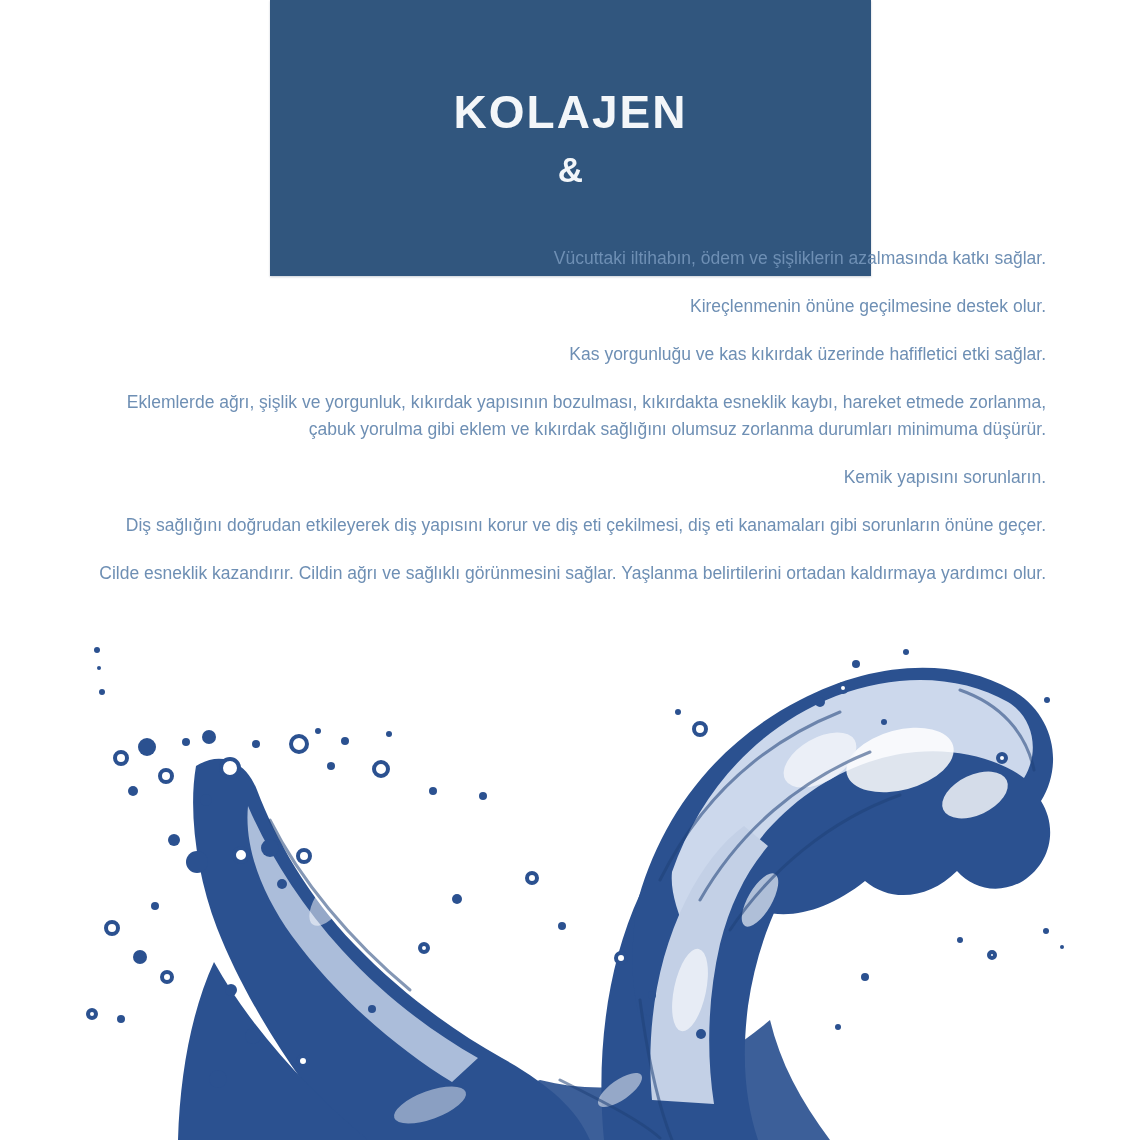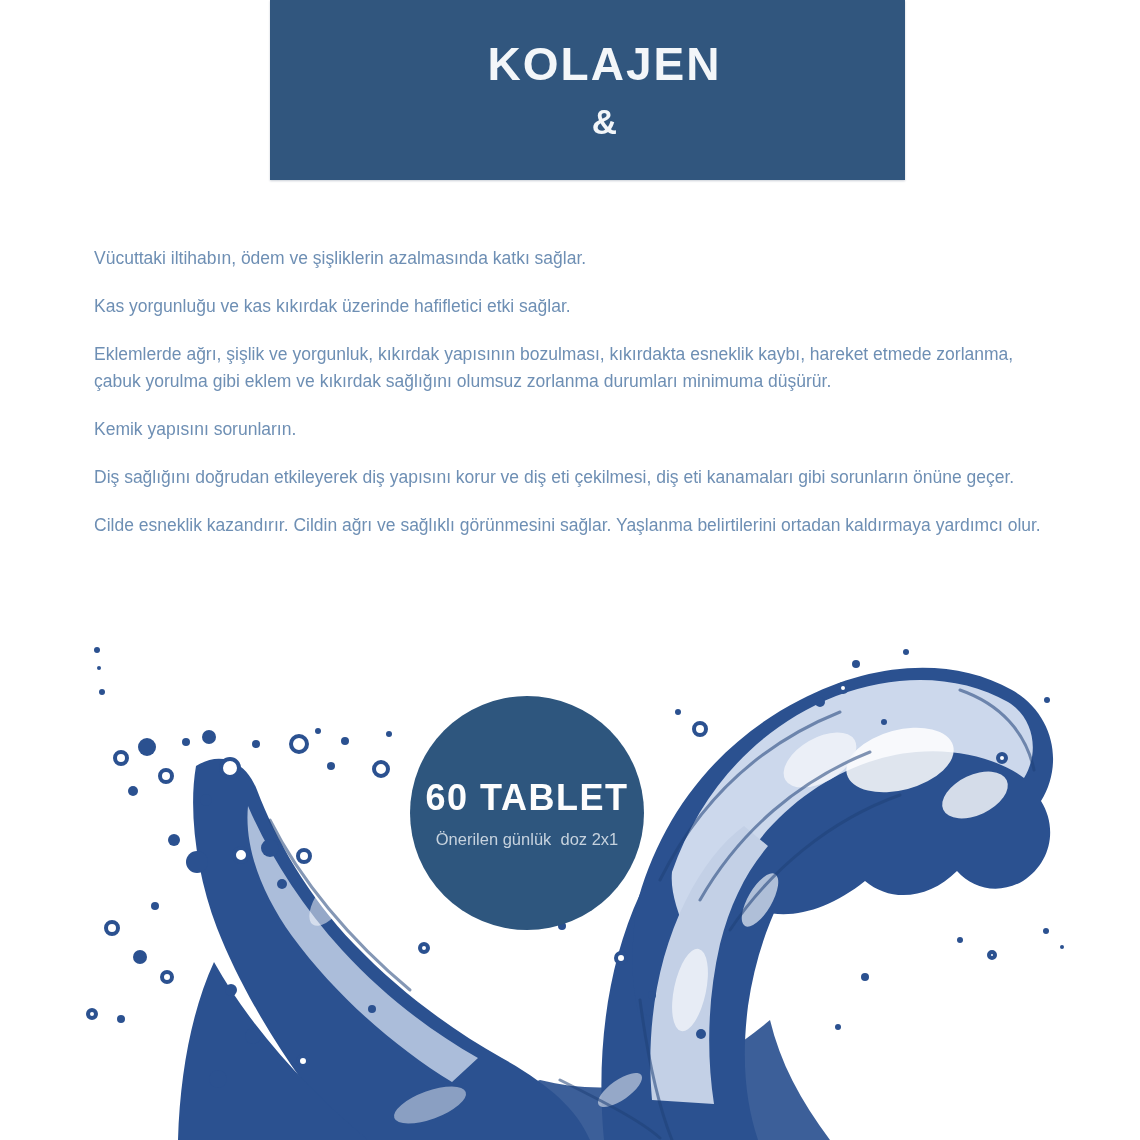--- a/index.html
+++ b/index.html
@@ -1,32 +1,32 @@
 <!DOCTYPE html>
 <html lang="tr"><head>
 <meta charset="utf-8">
 <style>
   html,body{margin:0;padding:0;background:#ffffff;}
   body{width:1140px;height:1140px;overflow:hidden;font-family:"Liberation Sans",sans-serif;}
   .canvas{position:relative;width:1140px;height:1140px;background:#ffffff;overflow:hidden;}
 
   
   .title-box{
-    position:absolute;left:270px;top:0;width:601px;height:180px;
+    position:absolute;left:270px;top:0;width:601px;height:276px;
     background:#31567E;color:#F3F6F9;
     display:flex;flex-direction:column;align-items:center;justify-content:center;
-    row-gap:17px;text-align:center;box-shadow:0 1px 2px rgba(40,60,90,.25);padding-left:34px;
+    row-gap:17px;text-align:center;box-shadow:0 1px 2px rgba(40,60,90,.25);
   }
   .title-line{font-size:46px;font-weight:700;letter-spacing:2px;line-height:1;}
   .title-amp{font-size:35px;font-weight:700;line-height:1;}
 
   
   .benefits{
     position:absolute;top:226px;left:50%;transform:translateX(-50%);
-    width:952px;padding-top:19px;text-align:left;color:#6E8FB4;z-index:2;
+    width:952px;padding-top:19px;text-align:right;color:#6E8FB4;z-index:2;
   }
   .benefits p{margin:0 0 21px 0;font-size:17.5px;line-height:27px;font-weight:400;}
 
   
   .badge{
     position:absolute;left:410px;top:696px;width:234px;height:234px;
     border-radius:50%;background:#2E567E;z-index:3;
     display:flex;flex-direction:column;align-items:center;justify-content:center;text-align:center;
   }
   .badge-count{color:#FDFDFD;font-size:36px;font-weight:700;letter-spacing:1.5px;}
@@ -40,20 +40,21 @@
 
 <div class="canvas">
 
   <header class="title-box">
     <div class="title-line">KOLAJEN</div>
     <div class="title-amp">&amp;</div>
   </header>
 
   <section class="benefits">
     <p>Vücuttaki iltihabın, ödem ve şişliklerin azalmasında katkı sağlar.</p>
+    <p>Kireçlenmenin önüne geçilmesine destek olur.</p>
     <p>Kas yorgunluğu ve kas kıkırdak üzerinde hafifletici etki sağlar.</p>
     <p>Eklemlerde ağrı, şişlik ve yorgunluk, kıkırdak yapısının bozulması, kıkırdakta esneklik kaybı, hareket etmede zorlanma, çabuk yorulma gibi eklem ve kıkırdak sağlığını olumsuz zorlanma durumları minimuma düşürür.</p>
     <p>Kemik yapısını sorunların.</p>
     <p>Diş sağlığını doğrudan etkileyerek diş yapısını korur ve diş eti çekilmesi, diş eti kanamaları gibi sorunların önüne geçer.</p>
     <p>Cilde esneklik kazandırır. Cildin ağrı ve sağlıklı görünmesini sağlar. Yaşlanma belirtilerini ortadan kaldırmaya yardımcı olur.</p>
   </section>
 
   <svg class="splash" viewBox="0 640 1140 500" xmlns="http://www.w3.org/2000/svg" aria-hidden="true">
 
     <path fill="#2B5190" opacity="0.92" d="M178,1140 C214,1120 252,1106 300,1090 C380,1120 460,1110 540,1080 C620,1100 700,1080 770,1020 C780,1062 800,1100 830,1140 Z"></path>
@@ -147,18 +148,14 @@
         <circle cx="424" cy="948" r="4"></circle>
       <circle cx="532" cy="878" r="5"></circle>
         <circle cx="621" cy="958" r="5"></circle>
         <circle cx="700" cy="729" r="6"></circle>
       <circle cx="843" cy="688" r="4"></circle>
         <circle cx="1002" cy="758" r="4"></circle>
         <circle cx="992" cy="955" r="3"></circle>
     </g>
   </svg>
 
-  <div class="badge">
-    <div class="badge-count">60 TABLET</div>
-    <div class="badge-dose">Önerilen günlük  doz 2x1</div>
-  </div>
 
 </div>
 
 </body></html>

